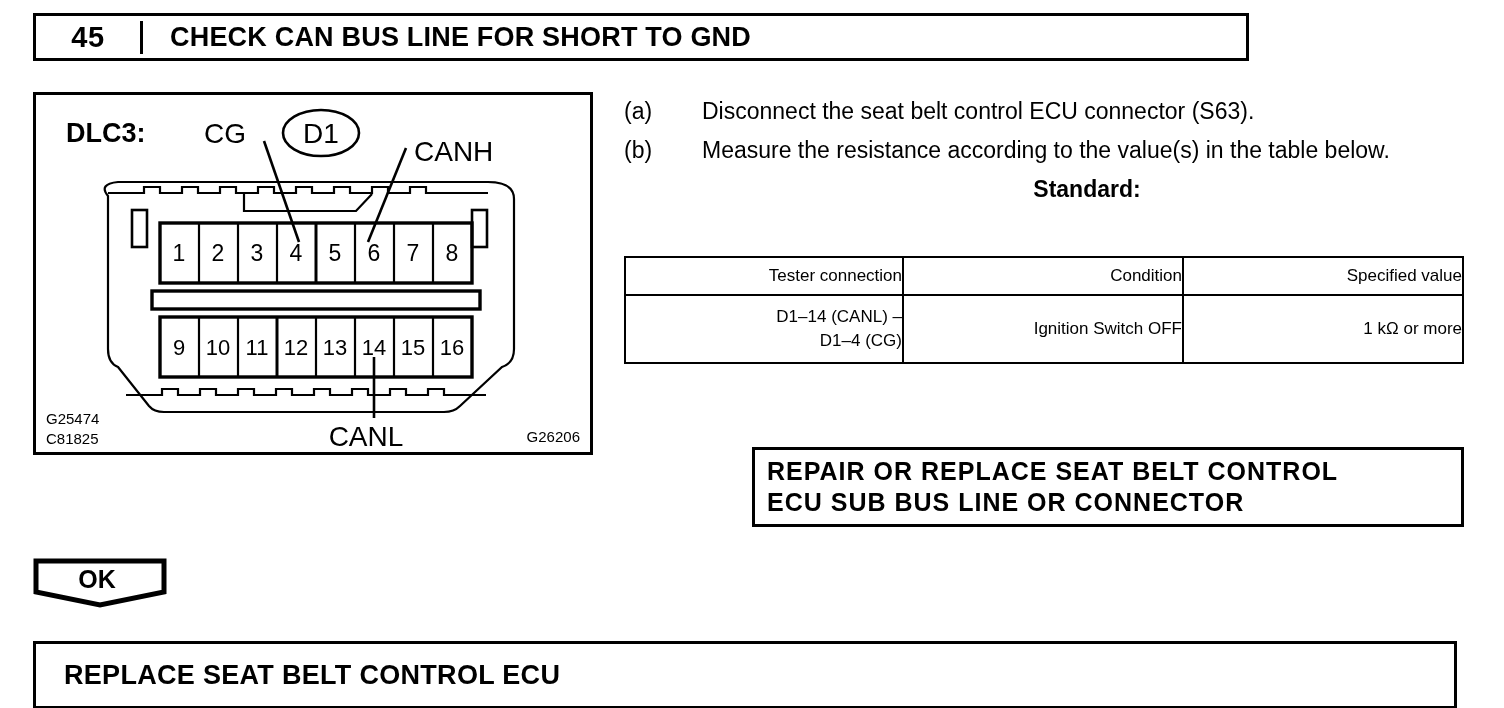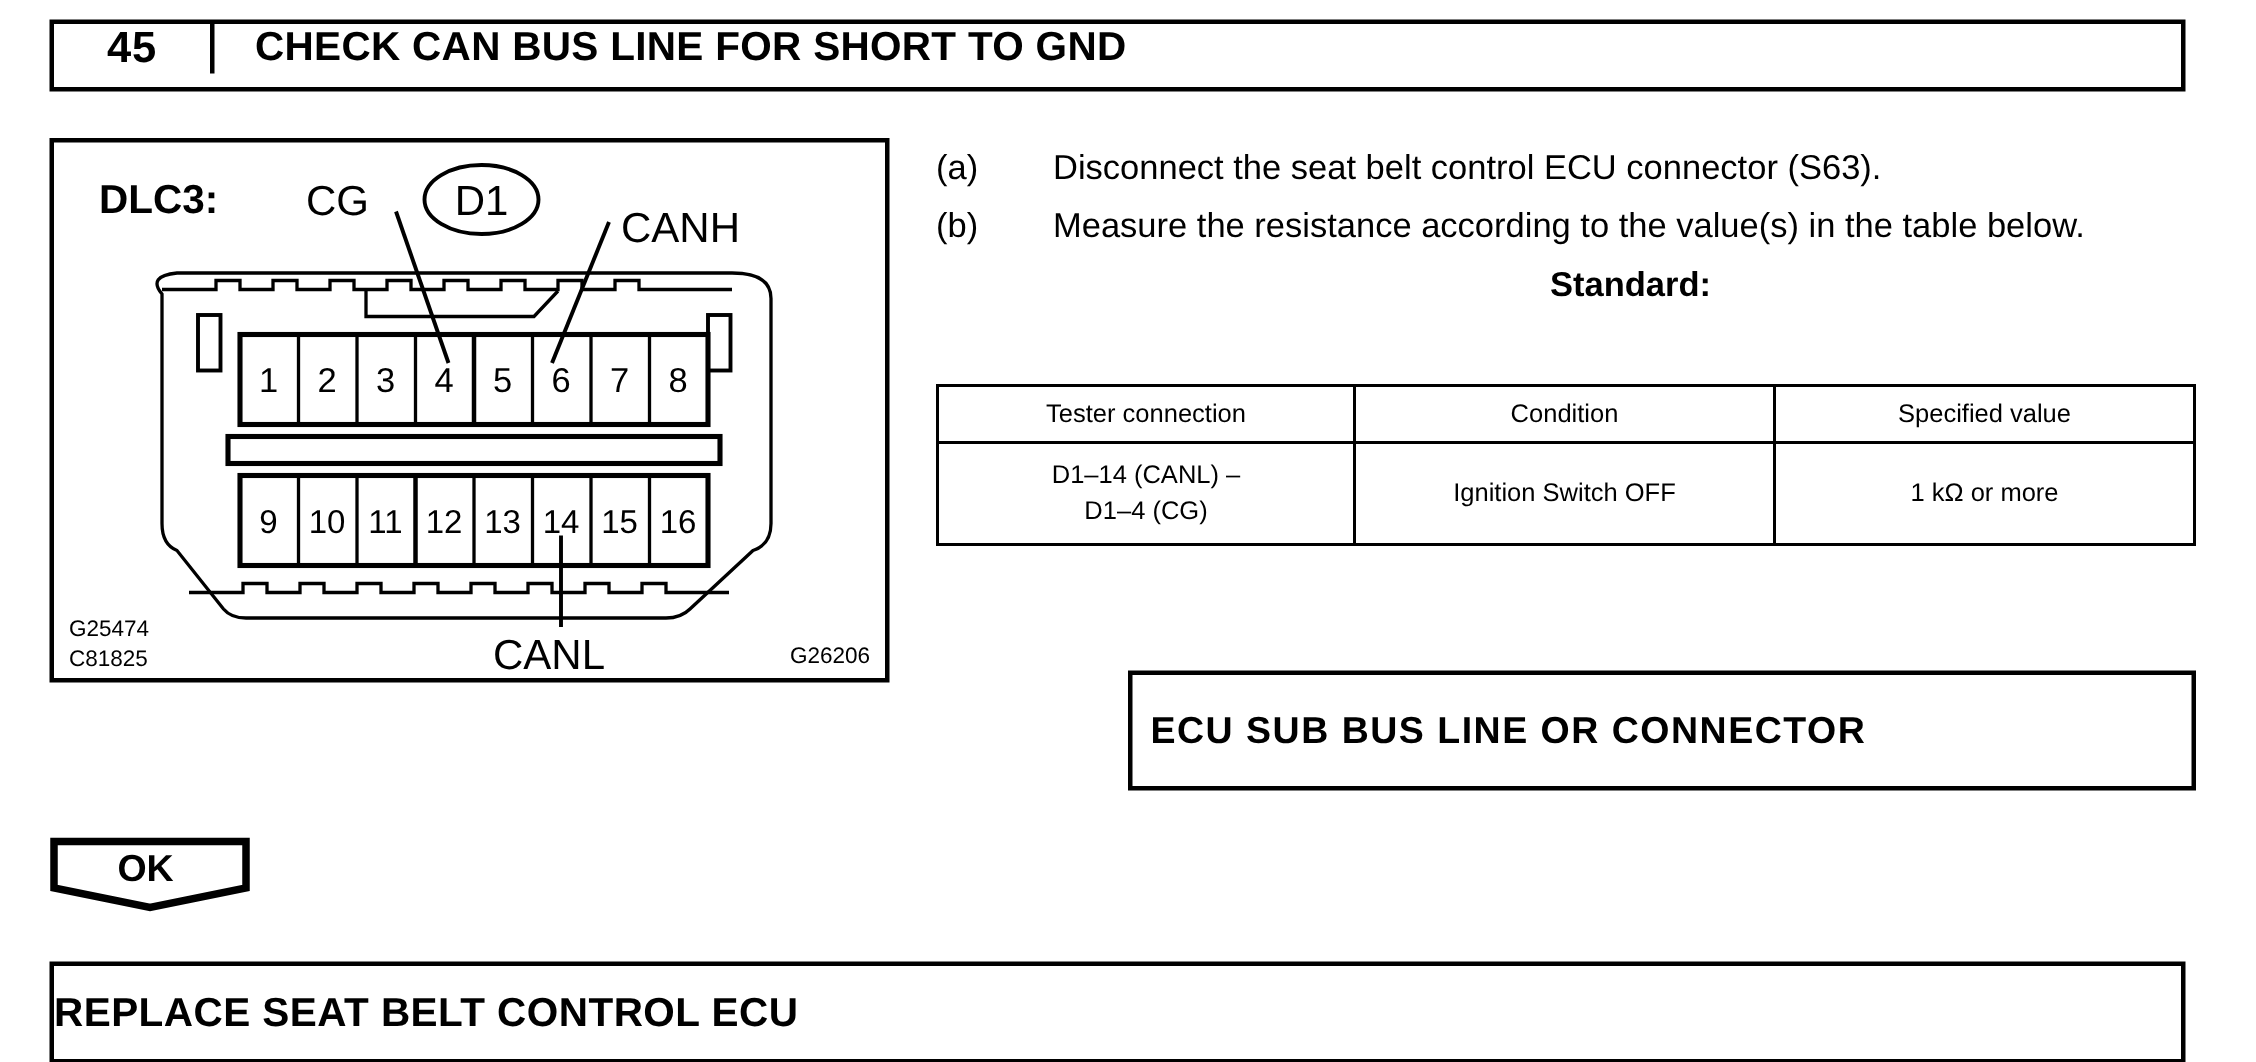--- a/index.html
+++ b/index.html
@@ -13,25 +13,25 @@
     position: relative;
     font-family: "Liberation Sans", sans-serif;
     color: #000000;
     overflow: hidden;
   }
   .abs { position: absolute; }
 
   
   #step-header {
     left: 33px; top: 13px;
-    width: 1424px; height: 48px;
+    width: 1216px; height: 48px;
     border: 3px solid #000;
     box-sizing: border-box;
     display: flex;
-    align-items: flex-start;
+    align-items: center;
   }
   #step-number {
     width: 104px;
     border-right: 3px solid #000;
     display: flex;
     align-items: center;
     justify-content: center;
     font-size: 29px;
     font-weight: bold;
     letter-spacing: 0.5px;
@@ -75,21 +75,21 @@
 
   
   #spec-table {
     left: 624px; top: 256px;
     width: 838px;
     border-collapse: collapse;
     table-layout: fixed;
   }
   #spec-table td, #spec-table th {
     border: 2px solid #000;
-    text-align: center;
+    text-align: right;
     vertical-align: middle;
     font-size: 17px;
     font-weight: normal;
     padding: 0;
   }
   #spec-table thead th { height: 36px; }
   #spec-table tbody td { height: 66px; line-height: 24px; }
   #spec-table col.c1 { width: 278px; }
   #spec-table col.c2 { width: 280px; }
   #spec-table col.c3 { width: 280px; }
@@ -139,20 +139,21 @@
   }
 
   
   #final-action {
     left: 33px; top: 641px;
     width: 1424px; height: 68px;
     border: 3px solid #000;
     box-sizing: border-box;
     display: flex;
     align-items: center;
+    padding-left: 28px;
     font-size: 27px;
     font-weight: bold;
     letter-spacing: 0.3px;
   }
 
   
   .fig-label { font-family: "Liberation Sans", sans-serif; }
 </style>
 </head>
 <body>
@@ -287,20 +288,21 @@
         <div>D1–4 (CG)</div>
       </td>
       <td>Ignition Switch OFF</td>
       <td>1 kΩ or more</td>
     </tr>
   </tbody>
 </table>
 
 <div class="abs" id="ng-block">
   <div class="abs" id="ng-action">
+    <div>REPAIR OR REPLACE SEAT BELT CONTROL</div>
     <div>ECU SUB BUS LINE OR CONNECTOR</div>
   </div>
 </div>
 
 <div class="abs" id="ok-tag">
   <svg width="138" height="50" viewBox="0 0 138 50">
     <path d="M 3 3 L 131 3 L 131 34 L 67 47 L 3 34 Z" fill="#fff" stroke="#000" stroke-width="5"></path>
   </svg>
   <div class="abs" id="ok-tag-label">OK</div>
 </div>

